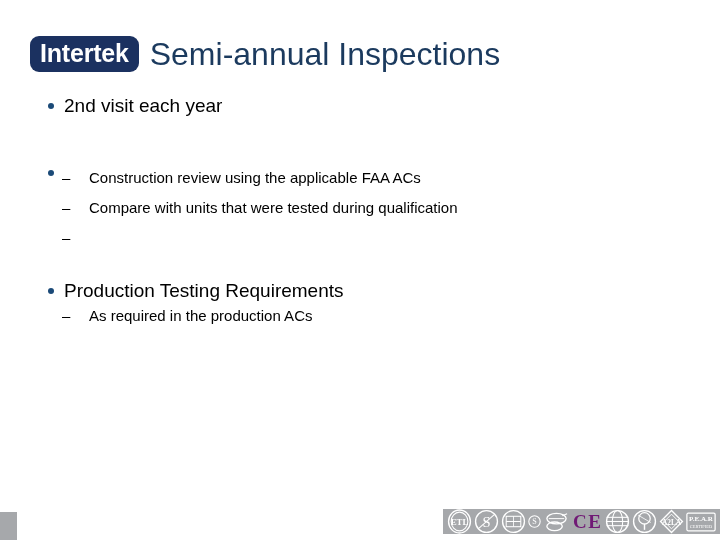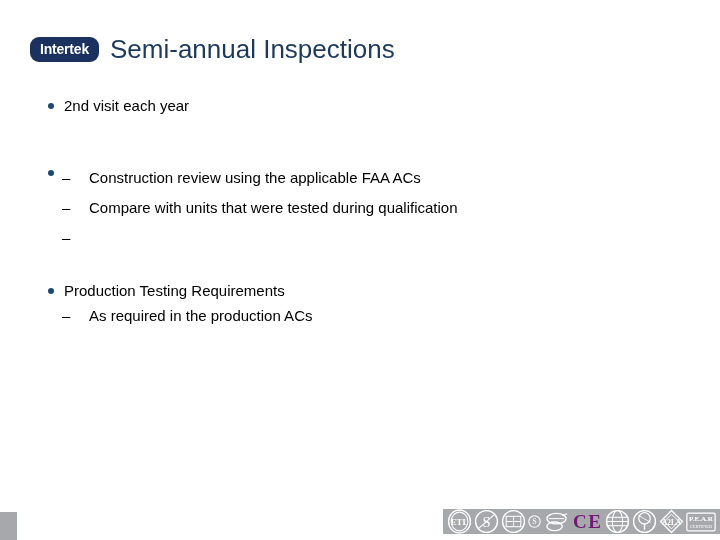--- a/index.html
+++ b/index.html
@@ -26,49 +26,49 @@
     top: 36px;
     display: flex;
     align-items: center;
     gap: 11px;
   }
   .logo {
     background: #1b3160;
     color: #ffffff;
     border-radius: 9px;
     padding: 5px 10px 6px 10px;
-    font-size: 14px;
+    font-size: 25px;
     font-weight: bold;
     letter-spacing: -0.2px;
     line-height: 1;
     font-family: "Liberation Sans", sans-serif;
   }
   .slide-title {
     color: #1b3a5e;
-    font-size: 26px;
+    font-size: 32px;
     font-weight: normal;
     line-height: 1;
     white-space: nowrap;
     font-family: "Liberation Sans", sans-serif;
   }
 
   
   .body {
     position: absolute;
     left: 44px;
     top: 96px;
     width: 640px;
   }
   .block { margin-bottom: 0; }
 
   .l1 {
     position: relative;
     padding-left: 20px;
     color: #000000;
-    font-size: 15px;
+    font-size: 19px;
     line-height: 20px;
     font-family: "Liberation Sans", sans-serif;
   }
   .l1 .dot {
     position: absolute;
     left: 4px;
     top: 7px;
     width: 6px;
     height: 6px;
     border-radius: 50%;

